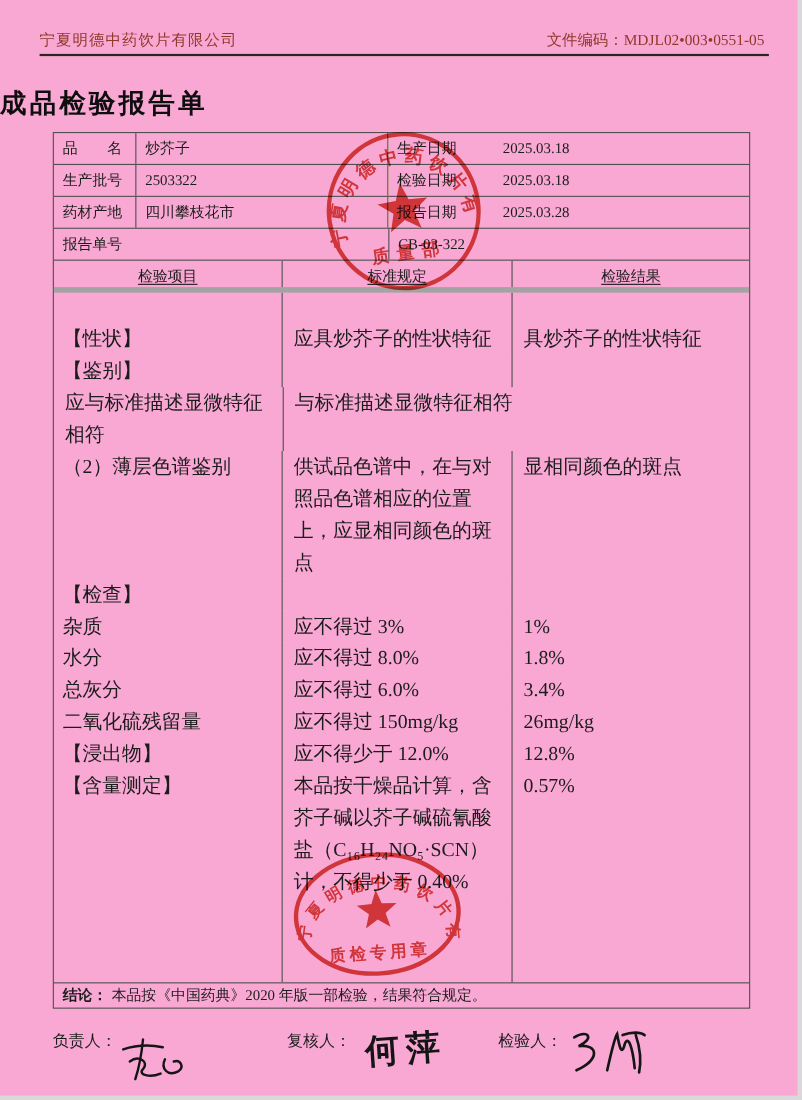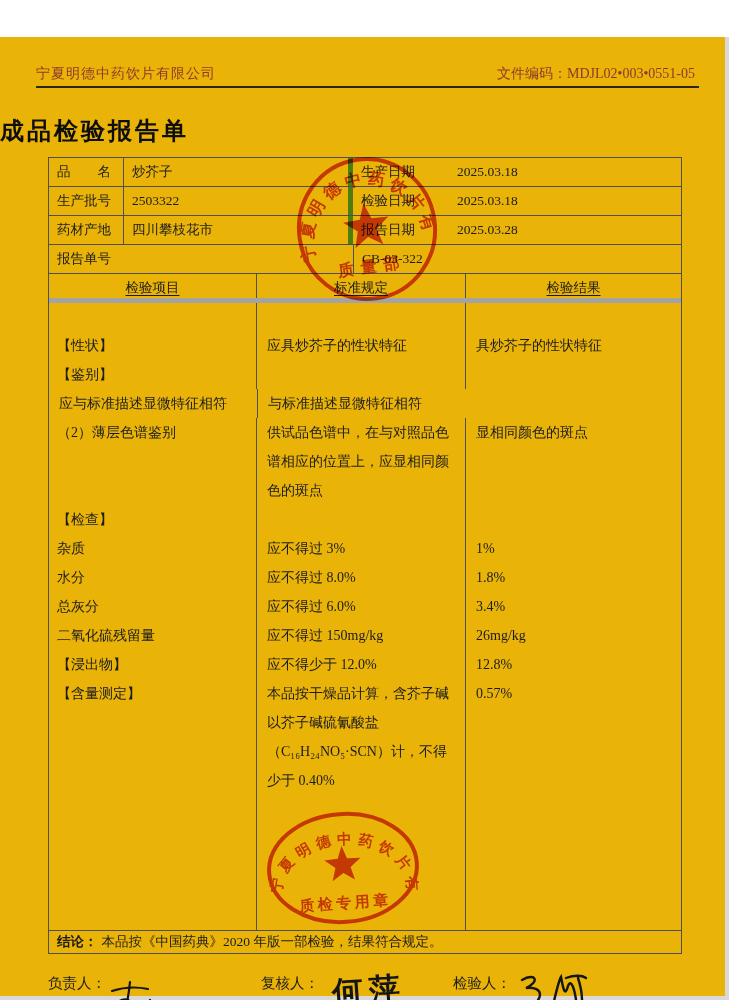--- a/index.html
+++ b/index.html
@@ -1,53 +1,53 @@
 <!DOCTYPE html>
 <html><head>
 <meta charset="utf-8">
 <style>
   html,body{margin:0;padding:0;background:#ffffff;}
   body{width:729px;height:1000px;position:relative;overflow:hidden;
        font-family:"Liberation Serif","DejaVu Serif",serif;color:#1c1c1c;
        -webkit-font-smoothing:antialiased;}
-  .page{position:absolute;inset:0;background:#eab308;margin-top:37px;}
+  .page{position:absolute;inset:0;background:#f9a8d4;}
   
   .edge-r{position:absolute;right:0;top:0;width:4px;height:100%;background:#d9d9d9;}
   .edge-b{position:absolute;left:0;bottom:0;width:100%;height:4px;background:#d9d9d9;}
 
   
   .hdr-company{position:absolute;left:36px;top:28px;font-size:14px;color:#8e392a;letter-spacing:1px;}
   .hdr-code{position:absolute;right:34px;top:28px;font-size:14px;color:#8e392a;}
   .hdr-line{position:absolute;left:36px;right:30px;top:49px;height:2px;background:#2e2521;}
 
   .doc-title{position:absolute;left:0;right:0;top:78px;text-align:left;
              font-size:24px;font-weight:bold;color:#0e0e0e;letter-spacing:3px;}
 
   
   .rpt{position:absolute;left:48px;top:120px;width:634px;height:797px;
        border:1px solid #4f4f4f;box-sizing:border-box;font-size:13.5px;}
   .irow{display:flex;height:29px;line-height:28px;border-bottom:1px solid #4f4f4f;box-sizing:border-box;}
   .ic{box-sizing:border-box;padding-left:8px;overflow:hidden;white-space:nowrap;}
   .ic-l{width:75px;border-right:1px solid #4f4f4f;}
-  .ic-v{width:229px;border-right:5px solid #4d7c0f;}
+  .ic-v{width:229px;border-right:1px solid #4d7c0f;}
   .ic-l2{width:96px;}
   .ic-v2{flex:1;}
   .ic-wide{width:305px;border-right:1px solid #4f4f4f;}
 
   .hd-row{display:flex;height:29px;line-height:28px;border-bottom:5px solid #a3a3a3;box-sizing:border-box;text-align:center;}
   .hd-c{box-sizing:border-box;}
   .hd-c span{text-decoration:underline;text-underline-offset:3px;}
   .c1{width:208px;border-right:1px solid #4f4f4f;}
   .c2{width:209px;border-right:1px solid #4f4f4f;}
   .c3{flex:1;}
 
   .items{height:627px;overflow:hidden;display:flex;flex-direction:column;}
   .trow{display:flex;box-sizing:border-box;}
   .trow:first-of-type .tc{padding-top:28px;}
-  .tc{box-sizing:border-box;line-height:29px;font-size:14px;}
+  .tc{box-sizing:border-box;line-height:29px;font-size:18px;}
   .tc.c1{padding-left:8px;}
   .tc.c2{padding-left:10px;padding-right:8px;}
   .tc.c3{padding-left:10px;padding-right:6px;}
   .fill{flex:1;display:flex;}
   .fill .tc{height:100%;}
 
   .concl{display:flex;height:40px;line-height:22px;border-top:1px solid #4f4f4f;box-sizing:border-box;padding-left:8px;}
   .concl b{margin-right:4px;}
 
   

